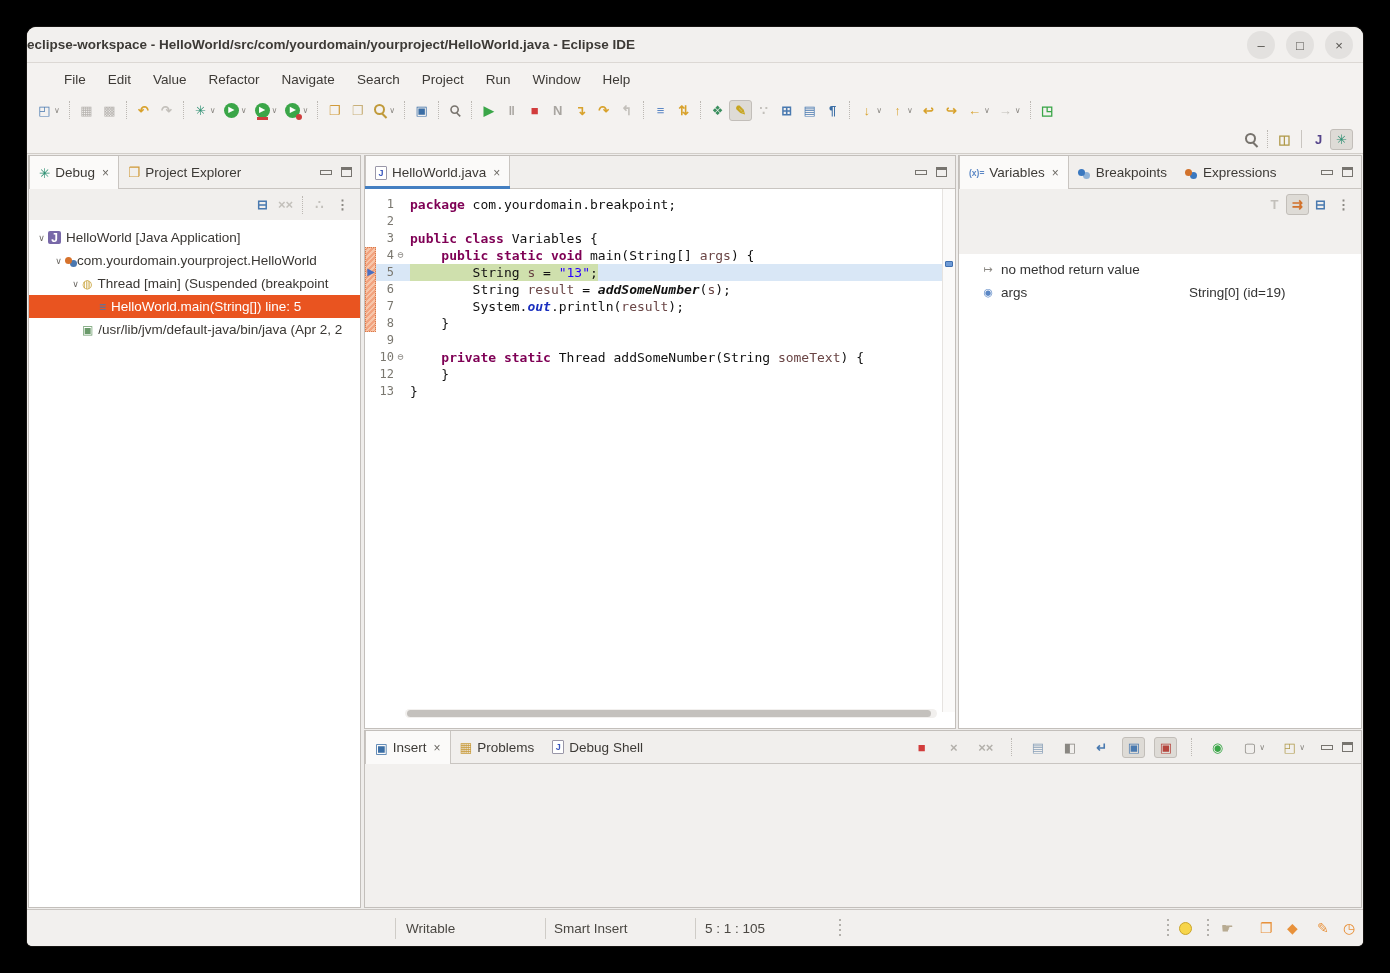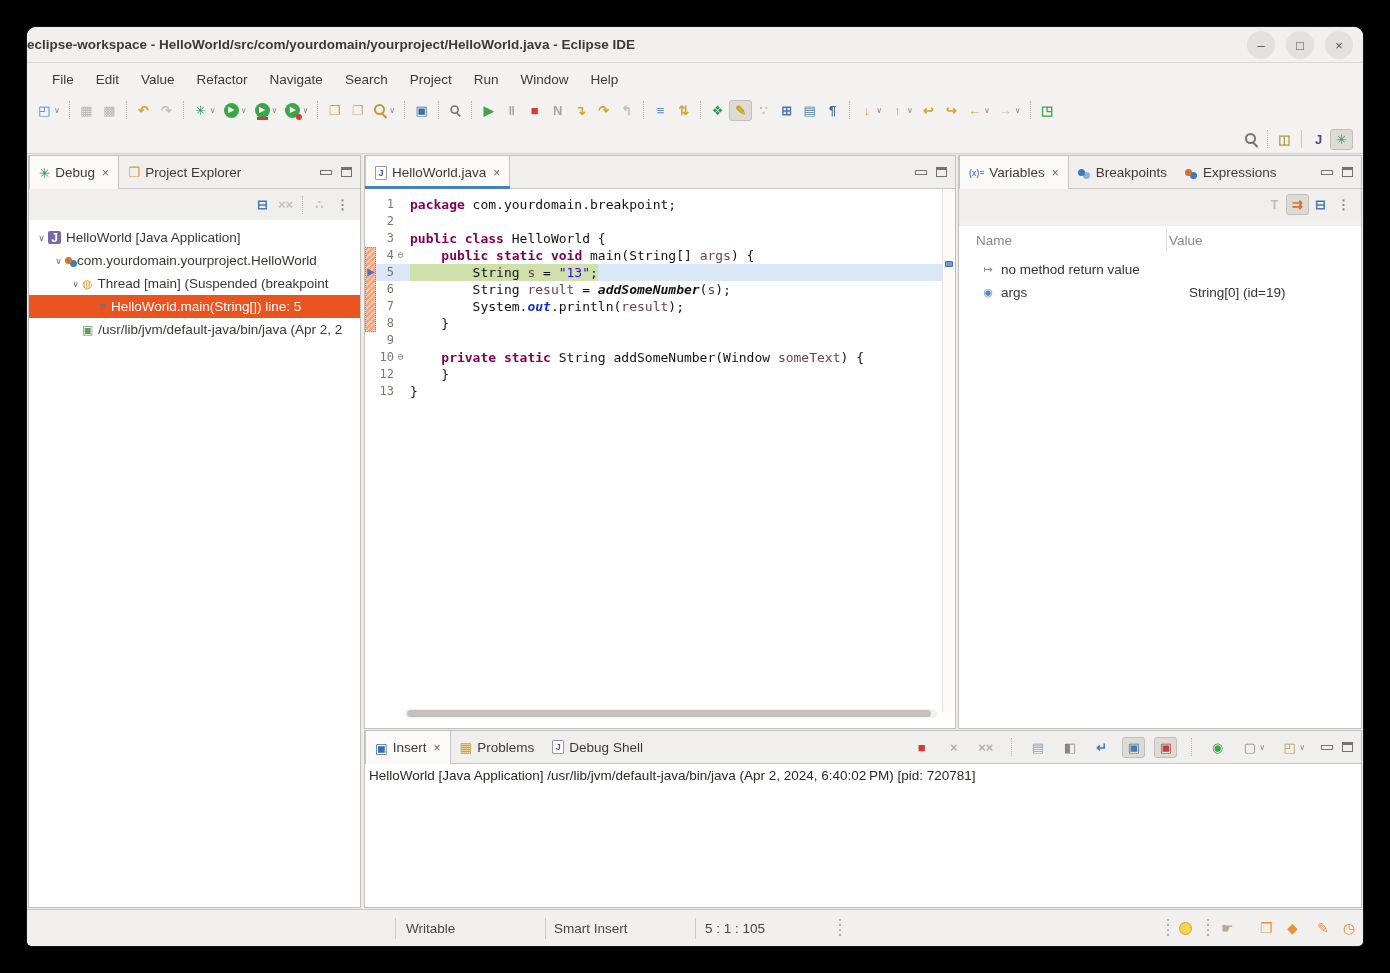--- a/index.html
+++ b/index.html
@@ -8,21 +8,21 @@
   .window{position:absolute;left:27px;top:27px;width:1336px;height:919px;background:#efedeb;
           border-radius:9px 9px 5px 5px;overflow:hidden;box-shadow:0 0 0 1px #161412;}
   
   .titlebar{height:36px;background:#f2f0ee;border-bottom:1px solid #dcd8d4;position:relative;
             display:flex;align-items:center;justify-content:flex-start;}
   .title{font-weight:bold;font-size:13.5px;color:#3d3a36;}
   .winctl{position:absolute;right:10px;top:4px;display:flex;gap:11px;}
   .wbtn{width:28px;height:28px;border-radius:50%;background:#e3e1df;color:#55524e;
         display:flex;align-items:center;justify-content:center;font-size:13px;line-height:1;}
   
-  .menubar{height:32px;display:flex;align-items:center;padding-left:14px;background:#f4f2f0;}
+  .menubar{height:32px;display:flex;align-items:center;padding-left:26px;background:#f4f2f0;}
   .menu-item{padding:0 11px;font-size:13.5px;color:#3d3a36;}
   .toolbar{height:30px;display:flex;align-items:center;padding:0 6px;background:#f4f2f0;}
   .toolbar2{height:29px;display:flex;align-items:center;justify-content:flex-end;padding:0 10px;
             background:#f4f2f0;border-bottom:1px solid #d2cec9;}
   .tbtn{display:flex;align-items:center;padding:1px 2px;border-radius:3px;border:1px solid transparent;}
   .tbtn.toggled{background:#dedbd6;border-color:#c2beb9;}
   .ticon{min-width:17px;height:17px;display:flex;align-items:center;justify-content:center;
          font-size:13px;line-height:1;}
   .ticon.b{font-weight:bold;}
   .ticon.run{width:15px;min-width:15px;height:15px;border-radius:50%;background:#3aa648;color:#fff;
@@ -370,21 +370,21 @@
           <div class="cl">
             <span class="rl"></span>
             <span class="ln">2</span>
             <span class="fold"></span>
             <span class="code"></span>
           </div>
           <div class="cl">
             <span class="rl"></span>
             <span class="ln">3</span>
             <span class="fold"></span>
-            <span class="code"><span class="kw">public</span><span> </span><span class="kw">class</span><span> HelloWorld {</span></span>
+            <span class="code"><span class="kw">public</span><span> </span><span class="kw">class</span><span> Variables {</span></span>
           </div>
           <div class="cl">
             <span class="rl"></span>
             <span class="ln">4</span>
             <span class="fold">⊖</span>
             <span class="code"><span>    </span><span class="kw">public</span><span> </span><span class="kw">static</span><span> </span><span class="kw">void</span><span> main(String[] </span><span class="vr">args</span><span>) {</span></span>
           </div>
           <div class="cl cur">
             <span class="rl"></span>
             <span class="ln">5</span>
@@ -412,21 +412,21 @@
           <div class="cl">
             <span class="rl"></span>
             <span class="ln">9</span>
             <span class="fold"></span>
             <span class="code"></span>
           </div>
           <div class="cl">
             <span class="rl"></span>
             <span class="ln">10</span>
             <span class="fold">⊖</span>
-            <span class="code"><span>    </span><span class="kw">private</span><span> </span><span class="kw">static</span><span> String addSomeNumber(Window </span><span class="vr">someText</span><span>) {</span></span>
+            <span class="code"><span>    </span><span class="kw">private</span><span> </span><span class="kw">static</span><span> Thread addSomeNumber(String </span><span class="vr">someText</span><span>) {</span></span>
           </div>
           <div class="cl">
             <span class="rl"></span>
             <span class="ln">12</span>
             <span class="fold"></span>
             <span class="code"><span>    }</span></span>
           </div>
           <div class="cl">
             <span class="rl"></span>
             <span class="ln">13</span>
@@ -470,25 +470,20 @@
         <span class="tbtn toggled">
           <span class="ticon b" style="color: rgb(210, 114, 44);">⇉</span>
         </span>
         <span class="tbtn">
           <span class="ticon b" style="color: rgb(74, 122, 176);">⊟</span>
         </span>
         <span class="tbtn">
           <span class="ticon b" style="color: rgb(138, 135, 130);">⋮</span>
         </span>
       </div>
-    <div class="vhead">
-      <span class="hname">Name</span>
-      <span>Value</span>
-      <span class="hdiv"></span>
-    </div>
     <div class="vbody">
         <div class="vrow">
           <span class="vicn" style="color: rgb(138, 135, 130);">↦</span>
           <span>no method return value</span>
           <span class="vval"></span>
         </div>
         <div class="vrow">
           <span class="vicn" style="color: rgb(91, 135, 197);">◉</span>
           <span>args</span>
           <span class="vval">String[0]  (id=19)</span>
@@ -548,23 +543,20 @@
           <span class="tbtn">
             <span class="ticon" style="color: rgb(176, 154, 74);">◰</span>
             <span class="chev">∨</span>
           </span>
         </span>
         <span class="pctl" style="margin-left: 12px;">
           <span class="wmin"></span>
           <span class="wmax"></span>
         </span>
       </div>
-    <div class="cbody">
-      <div class="ctext">HelloWorld [Java Application] /usr/lib/jvm/default-java/bin/java  (Apr 2, 2024, 6:40:02 PM) [pid: 720781]</div>
-    </div>
   </div>
 
   <div class="statusbar">
     <span class="sdiv" style="left:368px;"></span>
     <span class="sitem" style="left:379px;">Writable</span>
     <span class="sdiv" style="left:518px;"></span>
     <span class="sitem" style="left:527px;">Smart Insert</span>
     <span class="sdiv" style="left:668px;"></span>
     <span class="sitem" style="left:678px;">5 : 1 : 105</span>
     <span class="sdots" style="left:812px;"></span>

